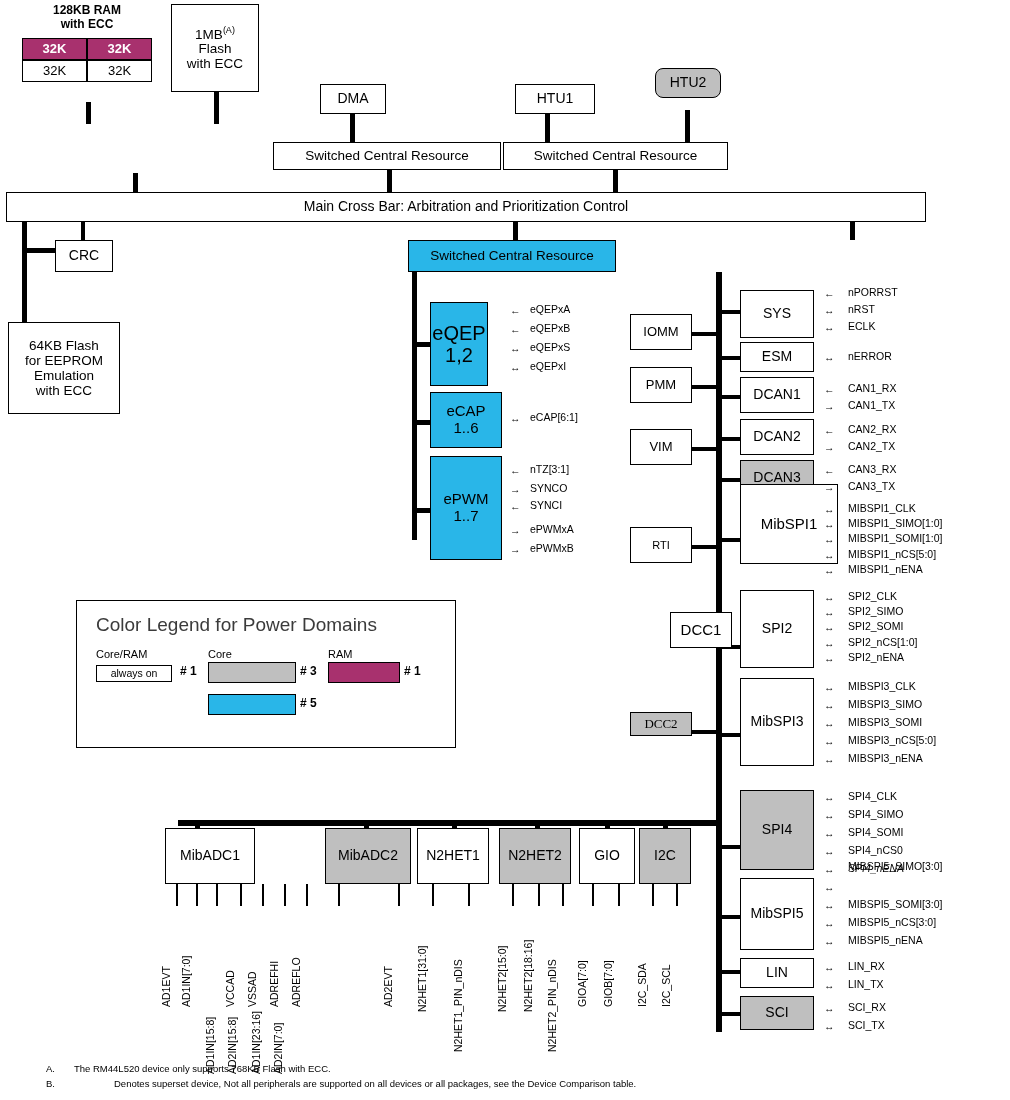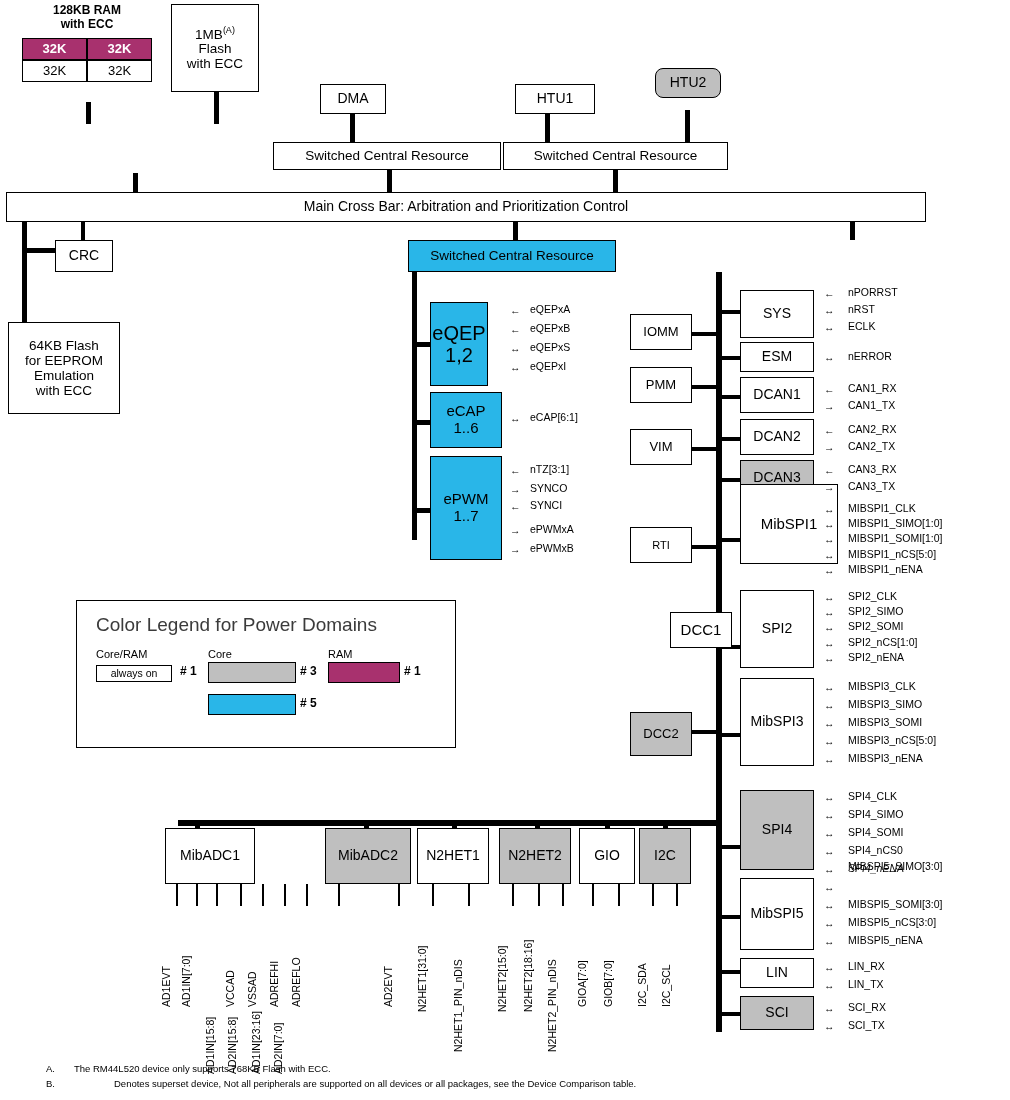--- a/index.html
+++ b/index.html
@@ -153,21 +153,21 @@
   <div class="lbl sigtxt" style="left:510px;top:524px;">→</div>
   <div class="lbl sigtxt" style="left:530px;top:523px;">ePWMxA</div>
   <div class="lbl sigtxt" style="left:510px;top:543px;">→</div>
   <div class="lbl sigtxt" style="left:530px;top:542px;">ePWMxB</div>
 
   <div class="box" style="left:630px;top:314px;width:62px;height:36px;font-size:13px;">IOMM</div>
   <div class="box" style="left:630px;top:367px;width:62px;height:36px;font-size:13px;">PMM</div>
   <div class="box" style="left:630px;top:429px;width:62px;height:36px;font-size:13px;">VIM</div>
   <div class="box" style="left:630px;top:527px;width:62px;height:36px;font-size:11px;">RTI</div>
   <div class="box" style="left:630px;top:612px;width:62px;height:36px;font-size:15px;margin-left:40px;">DCC1</div>
-  <div class="box gray" style="left:630px;top:712px;width:62px;height:44px;font-size:13px;">DCC2</div>
+  <div class="box gray" style="left:630px;top:712px;width:62px;height:24px;font-size:13px;font-family:Liberation Serif, serif;">DCC2</div>
 
   <div class="box" style="left:740px;top:290px;width:74px;height:48px;font-size:14px;">SYS</div>
   <div class="box" style="left:740px;top:342px;width:74px;height:30px;font-size:14px;">ESM</div>
   <div class="box" style="left:740px;top:377px;width:74px;height:36px;font-size:14px;">DCAN1</div>
   <div class="box" style="left:740px;top:419px;width:74px;height:36px;font-size:14px;">DCAN2</div>
   <div class="box gray" style="left:740px;top:460px;width:74px;height:36px;font-size:14px;">DCAN3</div>
   <div class="box" style="left:740px;top:484px;width:98px;height:80px;font-size:15px;">MibSPI1</div>
   <div class="box" style="left:740px;top:590px;width:74px;height:78px;font-size:14px;">SPI2</div>
   <div class="box" style="left:740px;top:678px;width:74px;height:88px;font-size:14px;">MibSPI3</div>
   <div class="box gray" style="left:740px;top:790px;width:74px;height:80px;font-size:14px;">SPI4</div>

